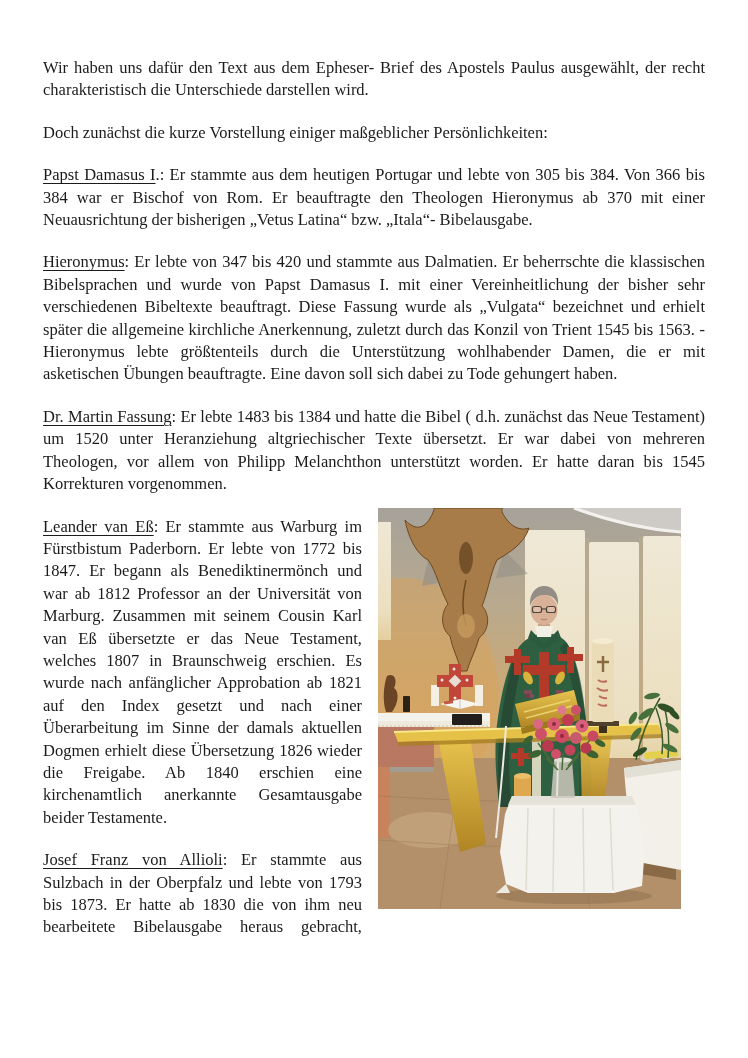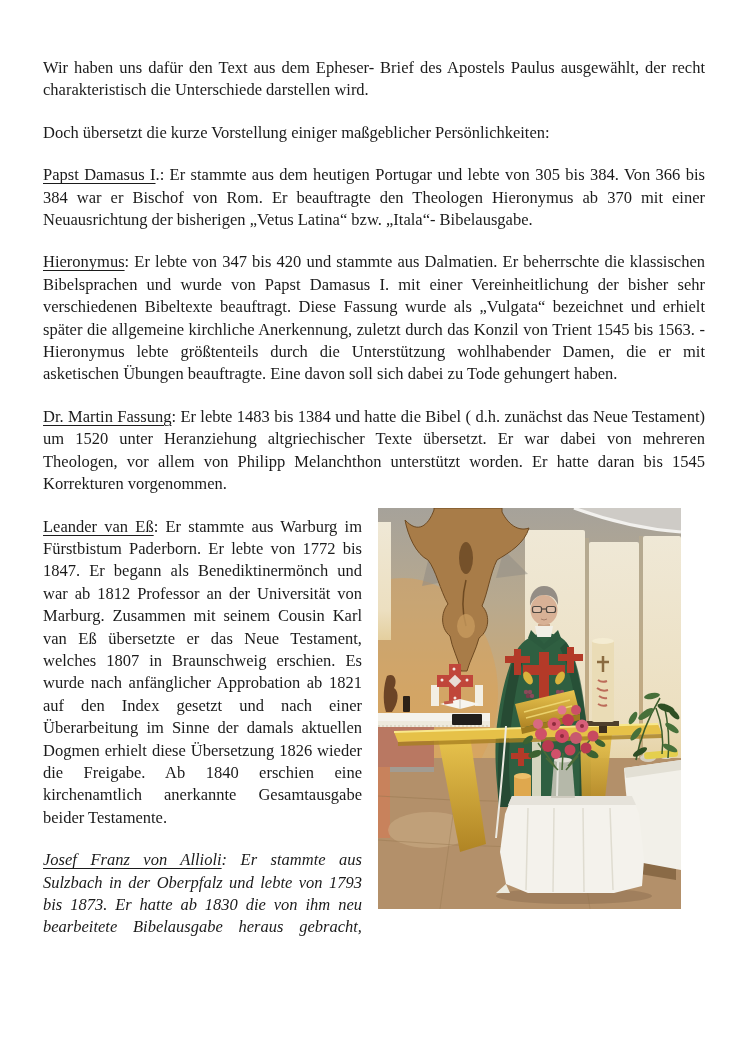--- a/index.html
+++ b/index.html
@@ -19,36 +19,36 @@
     text-align:justify;
     hyphens:none;
   }
   .u{text-decoration:underline;text-underline-offset:2.5px;margin-top:42px;}
   .photo-frame{
     float:right;
     width:303px;height:401px;
     margin:-8px 24px 10px 16px;
   }
   .photo-frame svg{display:block;width:303px;height:401px;}
-  .justify-last{text-align-last:justify;font-style:italic;}
+  .justify-last{text-align-last:justify;}
   .clear{clear:both;}
   .page-number{
     position:absolute;top:994px;right:71px;
     font-size:16px;line-height:18px;
   }
 </style>
 </head>
 <body>
 
 <div class="page">
   <div class="content">
 
     <p class="para">Wir haben uns dafür den Text aus dem Epheser- Brief des Apostels Paulus ausgewählt, der recht charakteristisch die Unterschiede darstellen wird.</p>
 
-    <p class="para">Doch übersetzt die kurze Vorstellung einiger maßgeblicher Persönlichkeiten:</p>
+    <p class="para">Doch zunächst die kurze Vorstellung einiger maßgeblicher Persönlichkeiten:</p>
 
     <p class="para"><span class="u">Papst Damasus I</span><span>.: Er stammte aus dem heutigen Portugar und lebte von 305 bis 384. Von 366 bis 384 war er Bischof von Rom. Er beauftragte den Theologen Hieronymus ab 370 mit einer Neuausrichtung der bisherigen „Vetus Latina“ bzw. „Itala“- Bibelausgabe.</span></p>
 
     <p class="para"><span class="u">Hieronymus</span><span>: Er lebte von 347 bis 420 und stammte aus Dalmatien. Er beherrschte die klassischen Bibelsprachen und wurde von Papst Damasus I. mit einer Vereinheitlichung der bisher sehr verschiedenen Bibeltexte beauftragt. Diese Fassung wurde als „Vulgata“ bezeichnet und erhielt später die allgemeine kirchliche Anerkennung, zuletzt durch das Konzil von Trient 1545 bis 1563. - Hieronymus lebte größtenteils durch die Unterstützung wohlhabender Damen, die er mit asketischen Übungen beauftragte. Eine davon soll sich dabei zu Tode gehungert haben.</span></p>
 
     <p class="para"><span class="u">Dr. Martin Fassung</span><span>: Er lebte 1483 bis 1384 und hatte die Bibel ( d.h. zunächst das Neue Testament) um 1520 unter Heranziehung altgriechischer Texte übersetzt. Er war dabei von mehreren Theologen, vor allem von Philipp Melanchthon unterstützt worden. Er hatte daran bis 1545 Korrekturen vorgenommen.</span></p>
 
     <div class="wrap-section">
 
       <div class="photo-frame">

